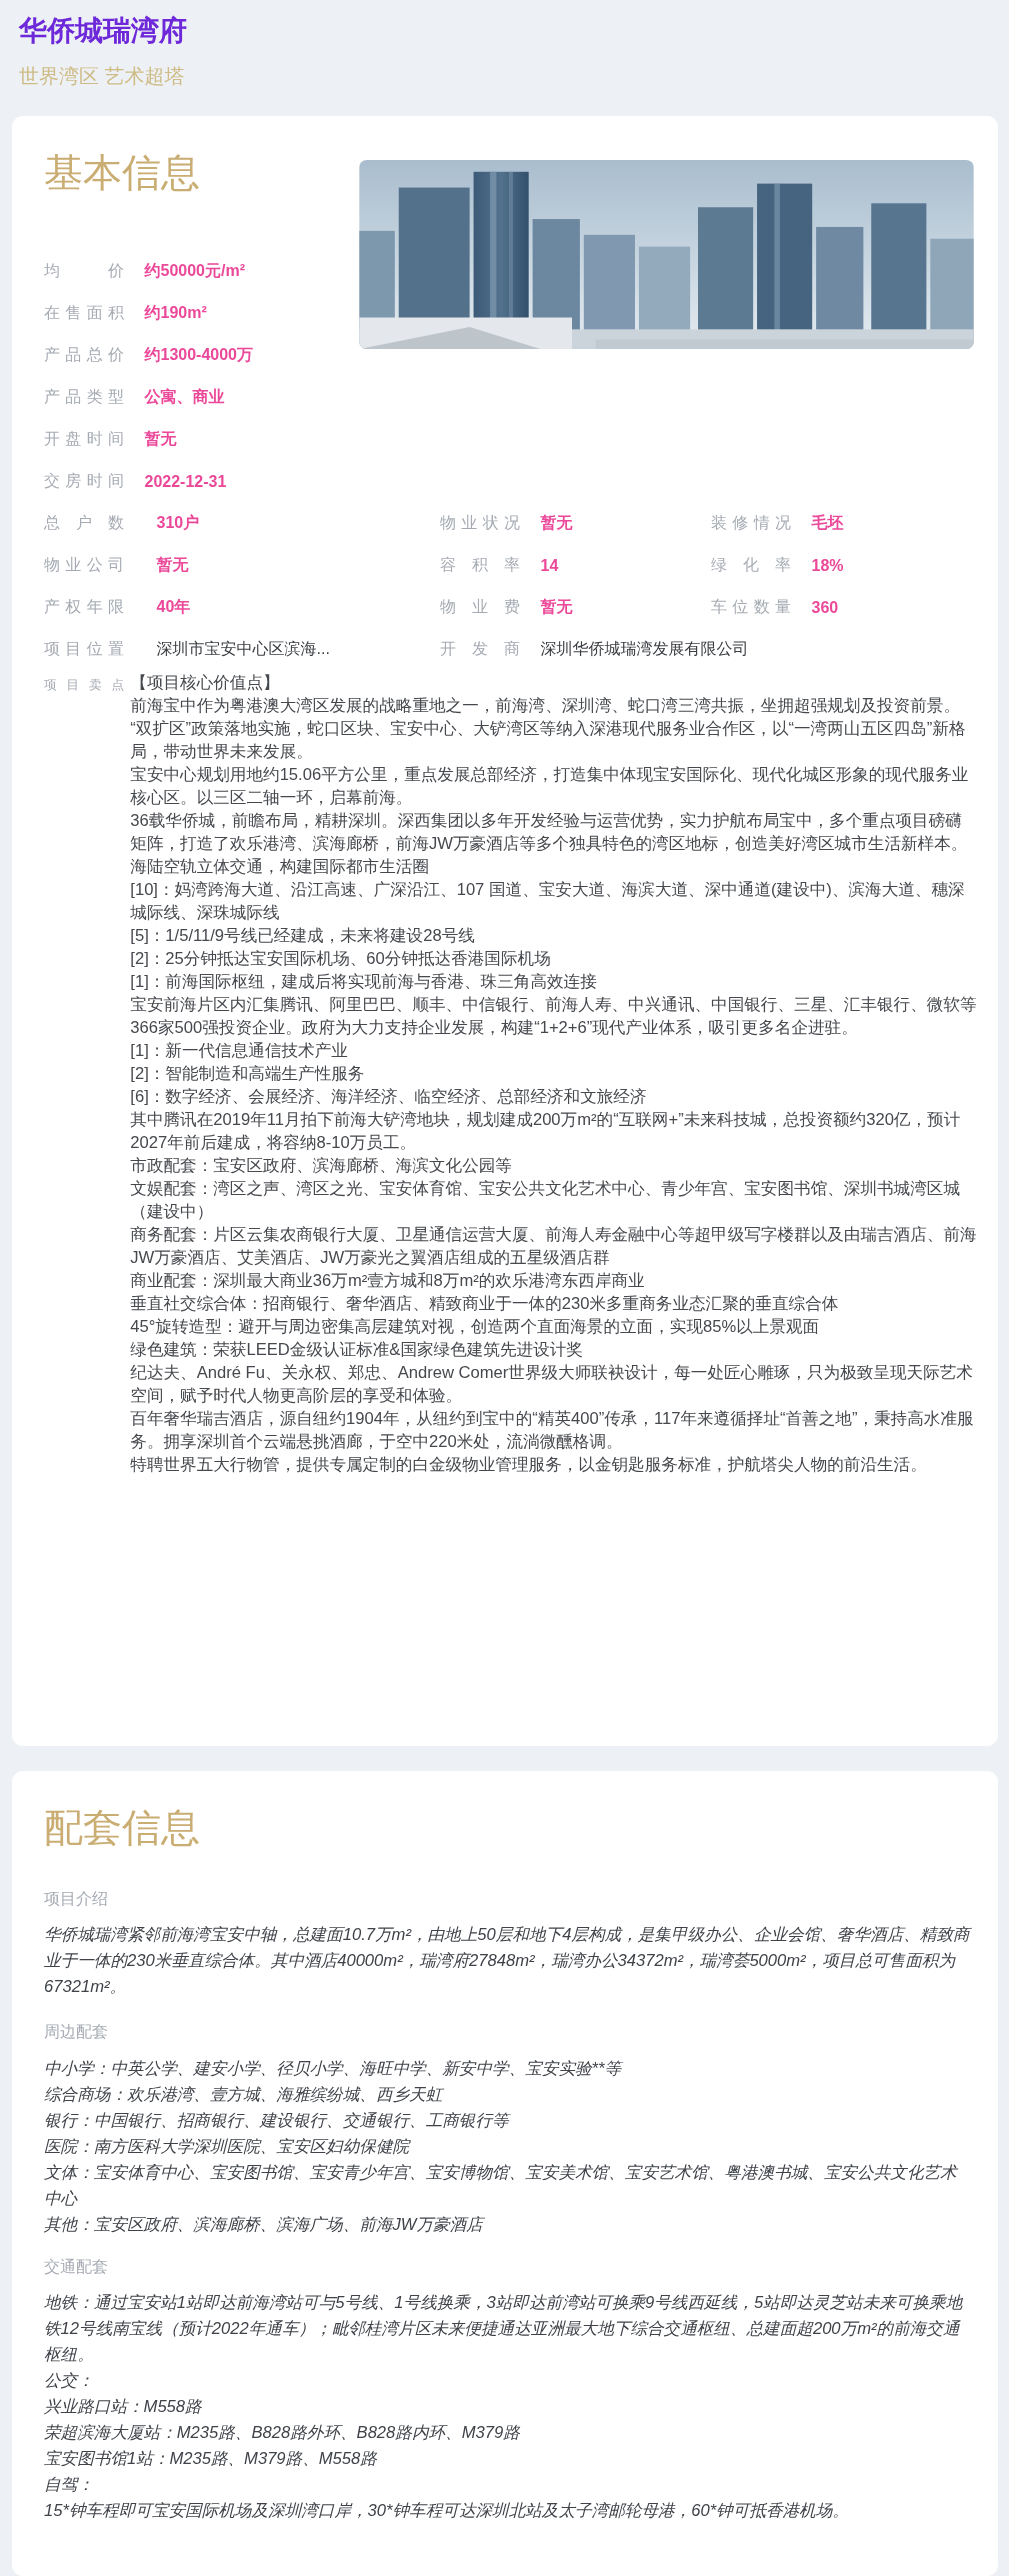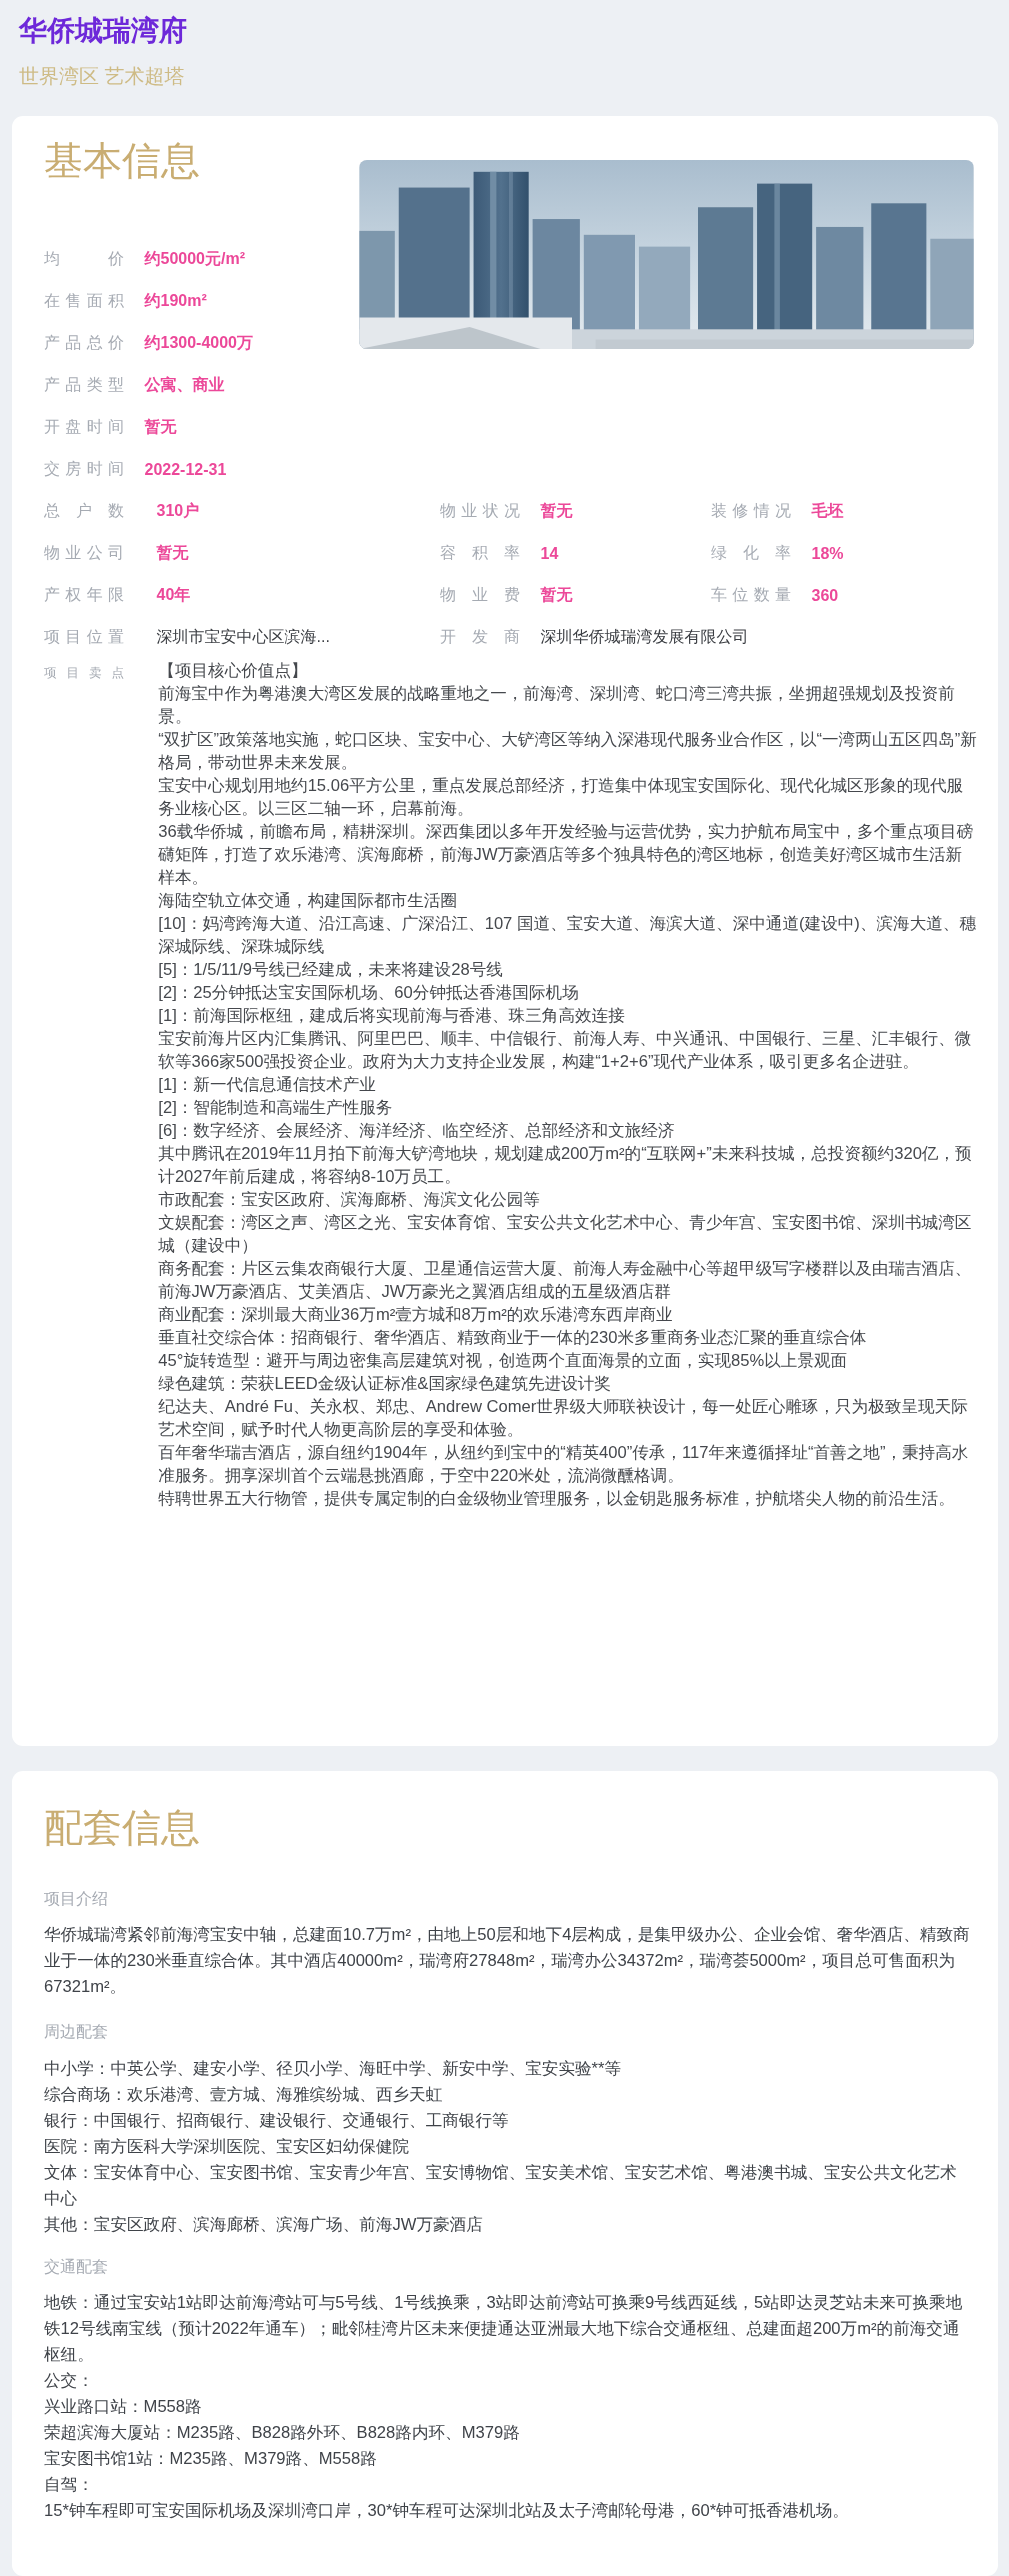--- a/index.html
+++ b/index.html
@@ -7,21 +7,21 @@
     width:1010px;height:2576px;overflow:hidden;
     background:#edf0f4;
     font-family:"Liberation Sans","DejaVu Sans",sans-serif;
     -webkit-font-smoothing:antialiased;
   }
   .page-header{padding:12.6px 0 0 19px;}
   .page-title{font-size:28px;line-height:35px;font-weight:700;color:#6d28d9;}
   .page-subtitle{margin-top:16px;font-size:20px;line-height:24px;color:#cebb85;}
 
   .card{margin:0 12px;background:#ffffff;border-radius:11px;box-sizing:border-box;}
-  .card.basic{margin-top:28px;height:1630px;padding:21px 20px 0 32px;position:relative;overflow:hidden;}
+  .card.basic{margin-top:28px;height:1630px;padding:33px 20px 0 32px;position:relative;overflow:hidden;}
   .card.facilities{margin-top:25px;height:805px;padding:33px 28px 0 32px;overflow:hidden;}
 
   .section-heading{font-size:39px;line-height:47px;font-weight:400;color:#c9ad72;}
 
   .photo{
     position:absolute;top:44px;right:24px;width:615px;height:189px;
     border-radius:8px;overflow:hidden;box-shadow:inset 0 0 0 0.8px rgba(0,0,0,.05);
   }
   .photo svg{display:block;}
 
@@ -31,30 +31,30 @@
     flex:none;width:80px;margin-right:20.5px;color:#a6abb3;
     text-align:justify;text-align-last:justify;
   }
   .val{color:#ec4899;font-weight:700;}
   .val.plain{font-weight:400;color:#3a3d42;}
   .cols .col{display:flex;align-items:center;}
   .col.c1{width:396px;flex:none;gap:12px;}
   .col.c2{width:271px;flex:none;}
   .col.c3{flex:1;}
 
-  .srow{display:flex;margin-top:0;gap:28px;}
+  .srow{display:flex;margin-top:0;}
   .srow .lbl{margin-right:6.3px;line-height:23px;margin-top:3.2px;}
   .sp-text{flex:1;font-size:16.6px;line-height:23px;color:#45484d;}
   .sp-text p{margin:0;}
 
   .sub-label{margin-top:38px;font-size:16px;color:#a6abb3;}
   .sub-label.tight{margin-top:22px;}
   .sub-label.tight2{margin-top:19px;}
   .para{margin-top:12.6px;font-size:16.6px;line-height:26px;color:#3f4349;}
-  .para p{margin:0;}
+  .para p{margin:0;font-style:italic;}
 </style>
 </head>
 <body>
 
 <div class="page-header">
   <div class="page-title">华侨城瑞湾府</div>
   <div class="page-subtitle">世界湾区 艺术超塔</div>
 </div>
 
 <div class="card basic">

